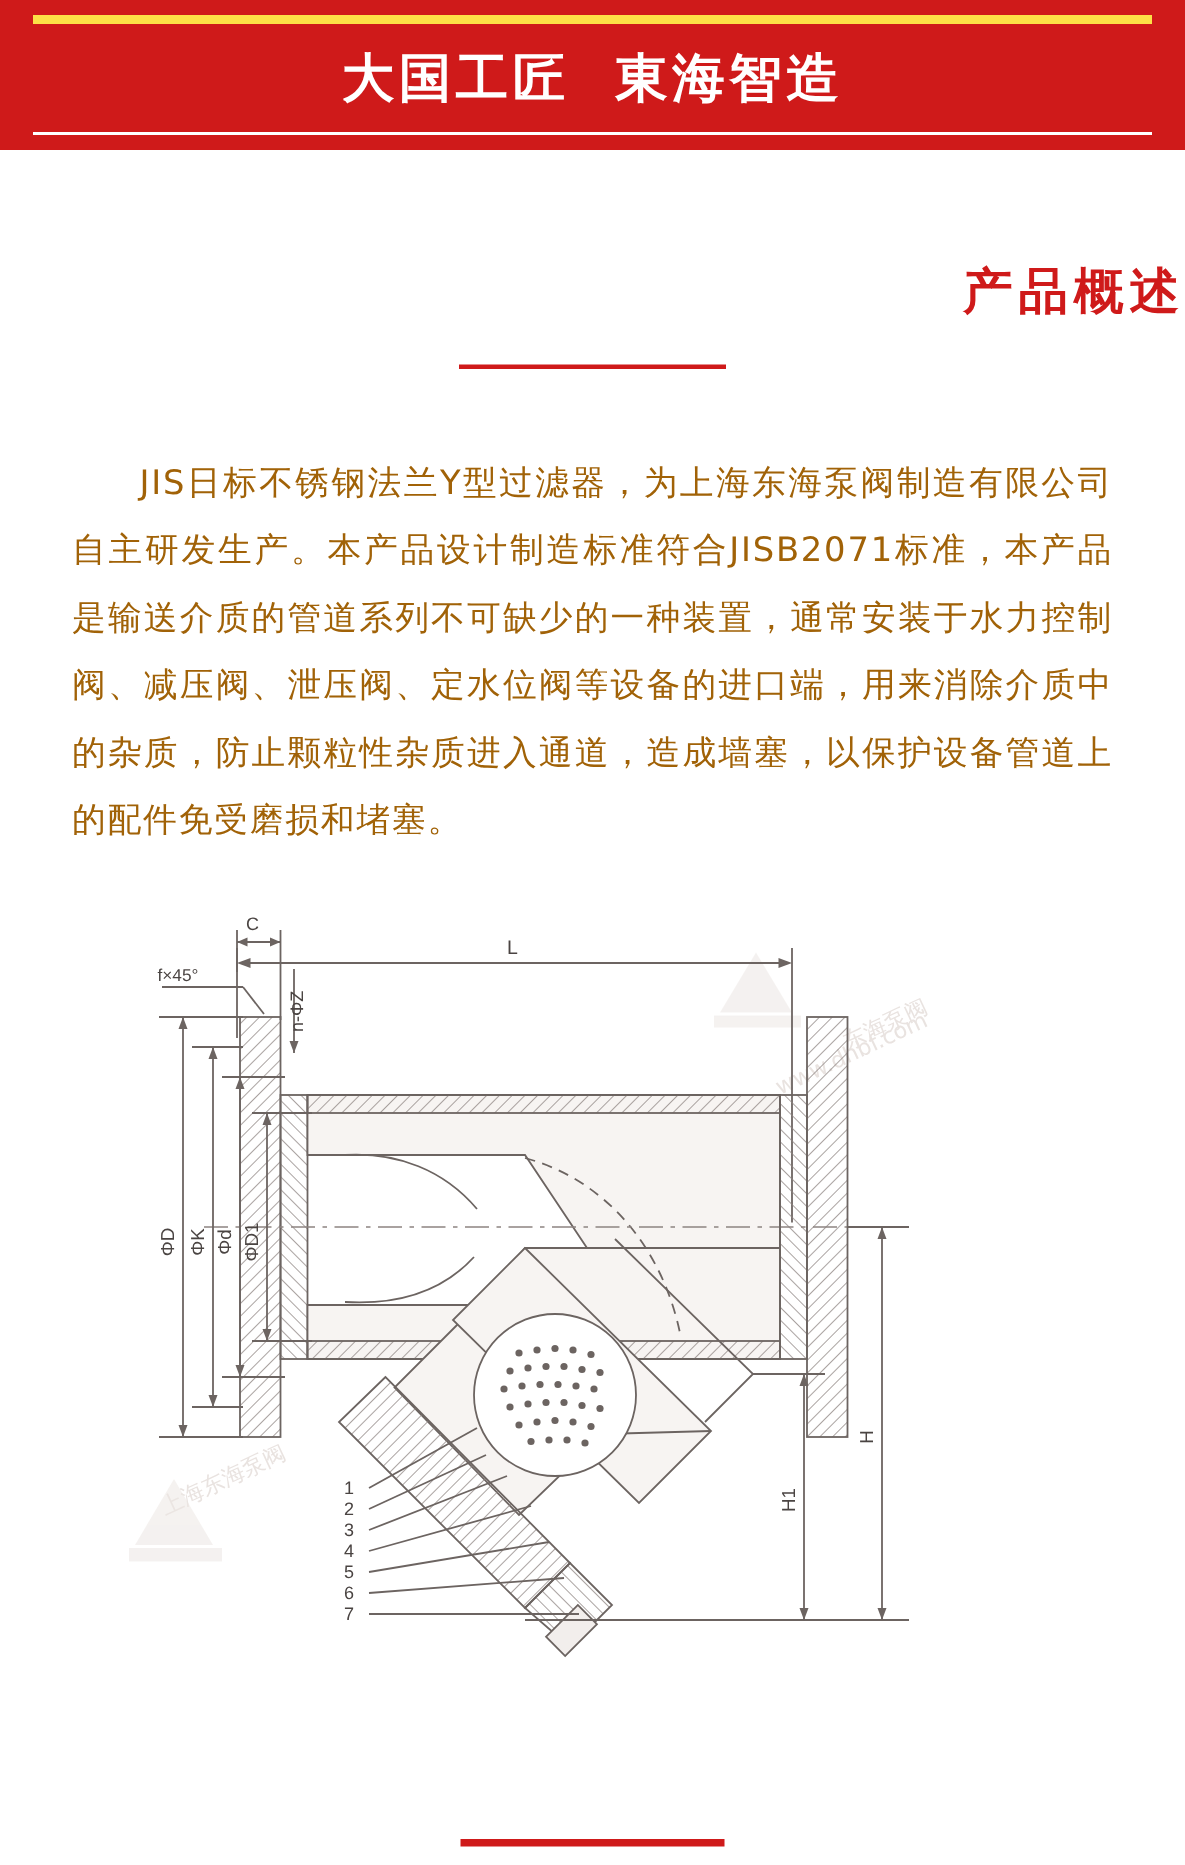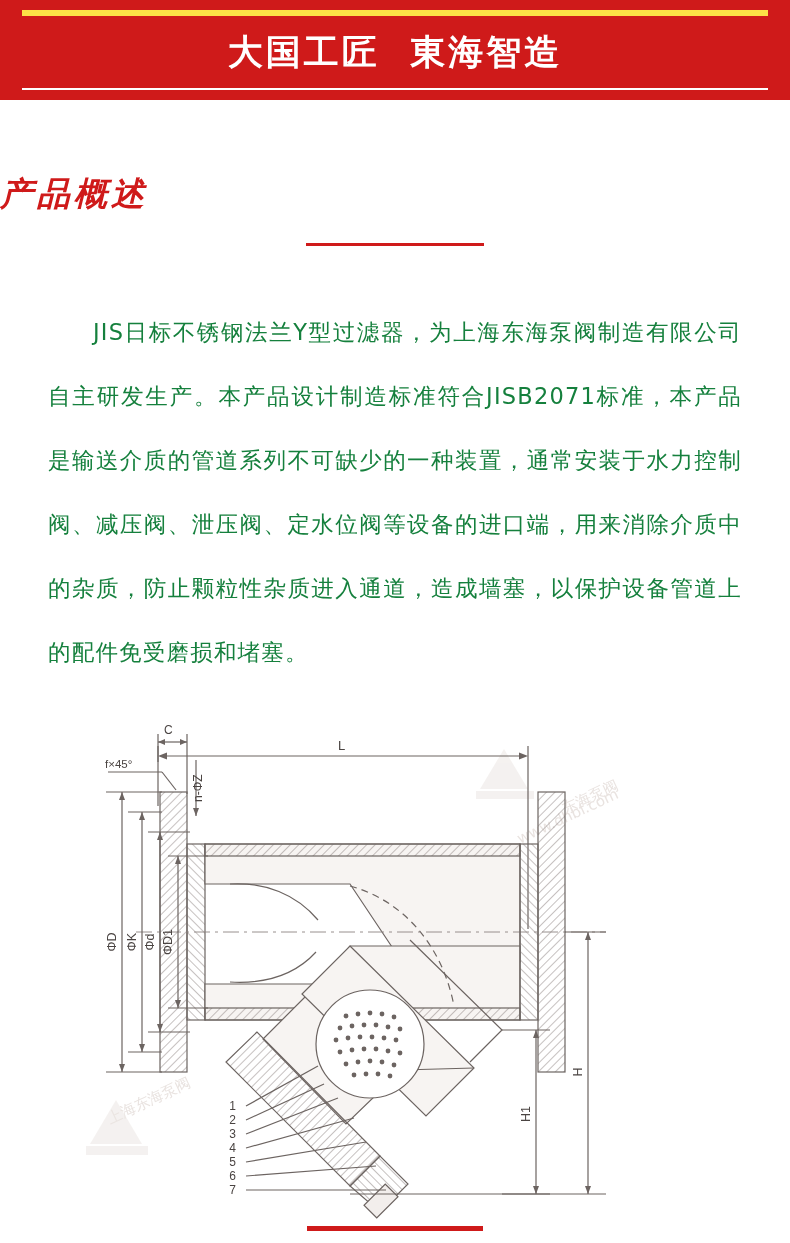--- a/index.html
+++ b/index.html
@@ -44,43 +44,42 @@
     font-weight: bold;
     letter-spacing: 3px;
     font-family: "DejaVu Sans", "Liberation Sans", sans-serif;
     white-space: pre;
   }
 
   
   .section {
     width: 790px;
     padding-top: 72px;
-    text-align: left;
-    font-style: italic;
+    text-align: right;
   }
   .section-title {
     color: #cf1a1a;
     font-size: 33px;
     font-weight: bold;
     letter-spacing: 4px;
     font-family: "DejaVu Sans", "Liberation Sans", sans-serif;
   }
   .section-rule {
     width: 178px;
     height: 3px;
     background: #cf1a1a;
     margin: 26px auto 0 auto;
   }
 
   
   .body-text {
     margin: 54px 48px 0 48px;
     font-size: 22.5px;
-    line-height: 64px;
-    color: #15803d;
+    line-height: 45px;
+    color: #a16207;
     text-align: justify;
     text-align-last: left;
     text-indent: 2em;
     letter-spacing: 1.2px;
     font-family: "DejaVu Sans", "Liberation Sans", sans-serif;
   }
 
   
   .drawing-wrap {
     position: relative;

